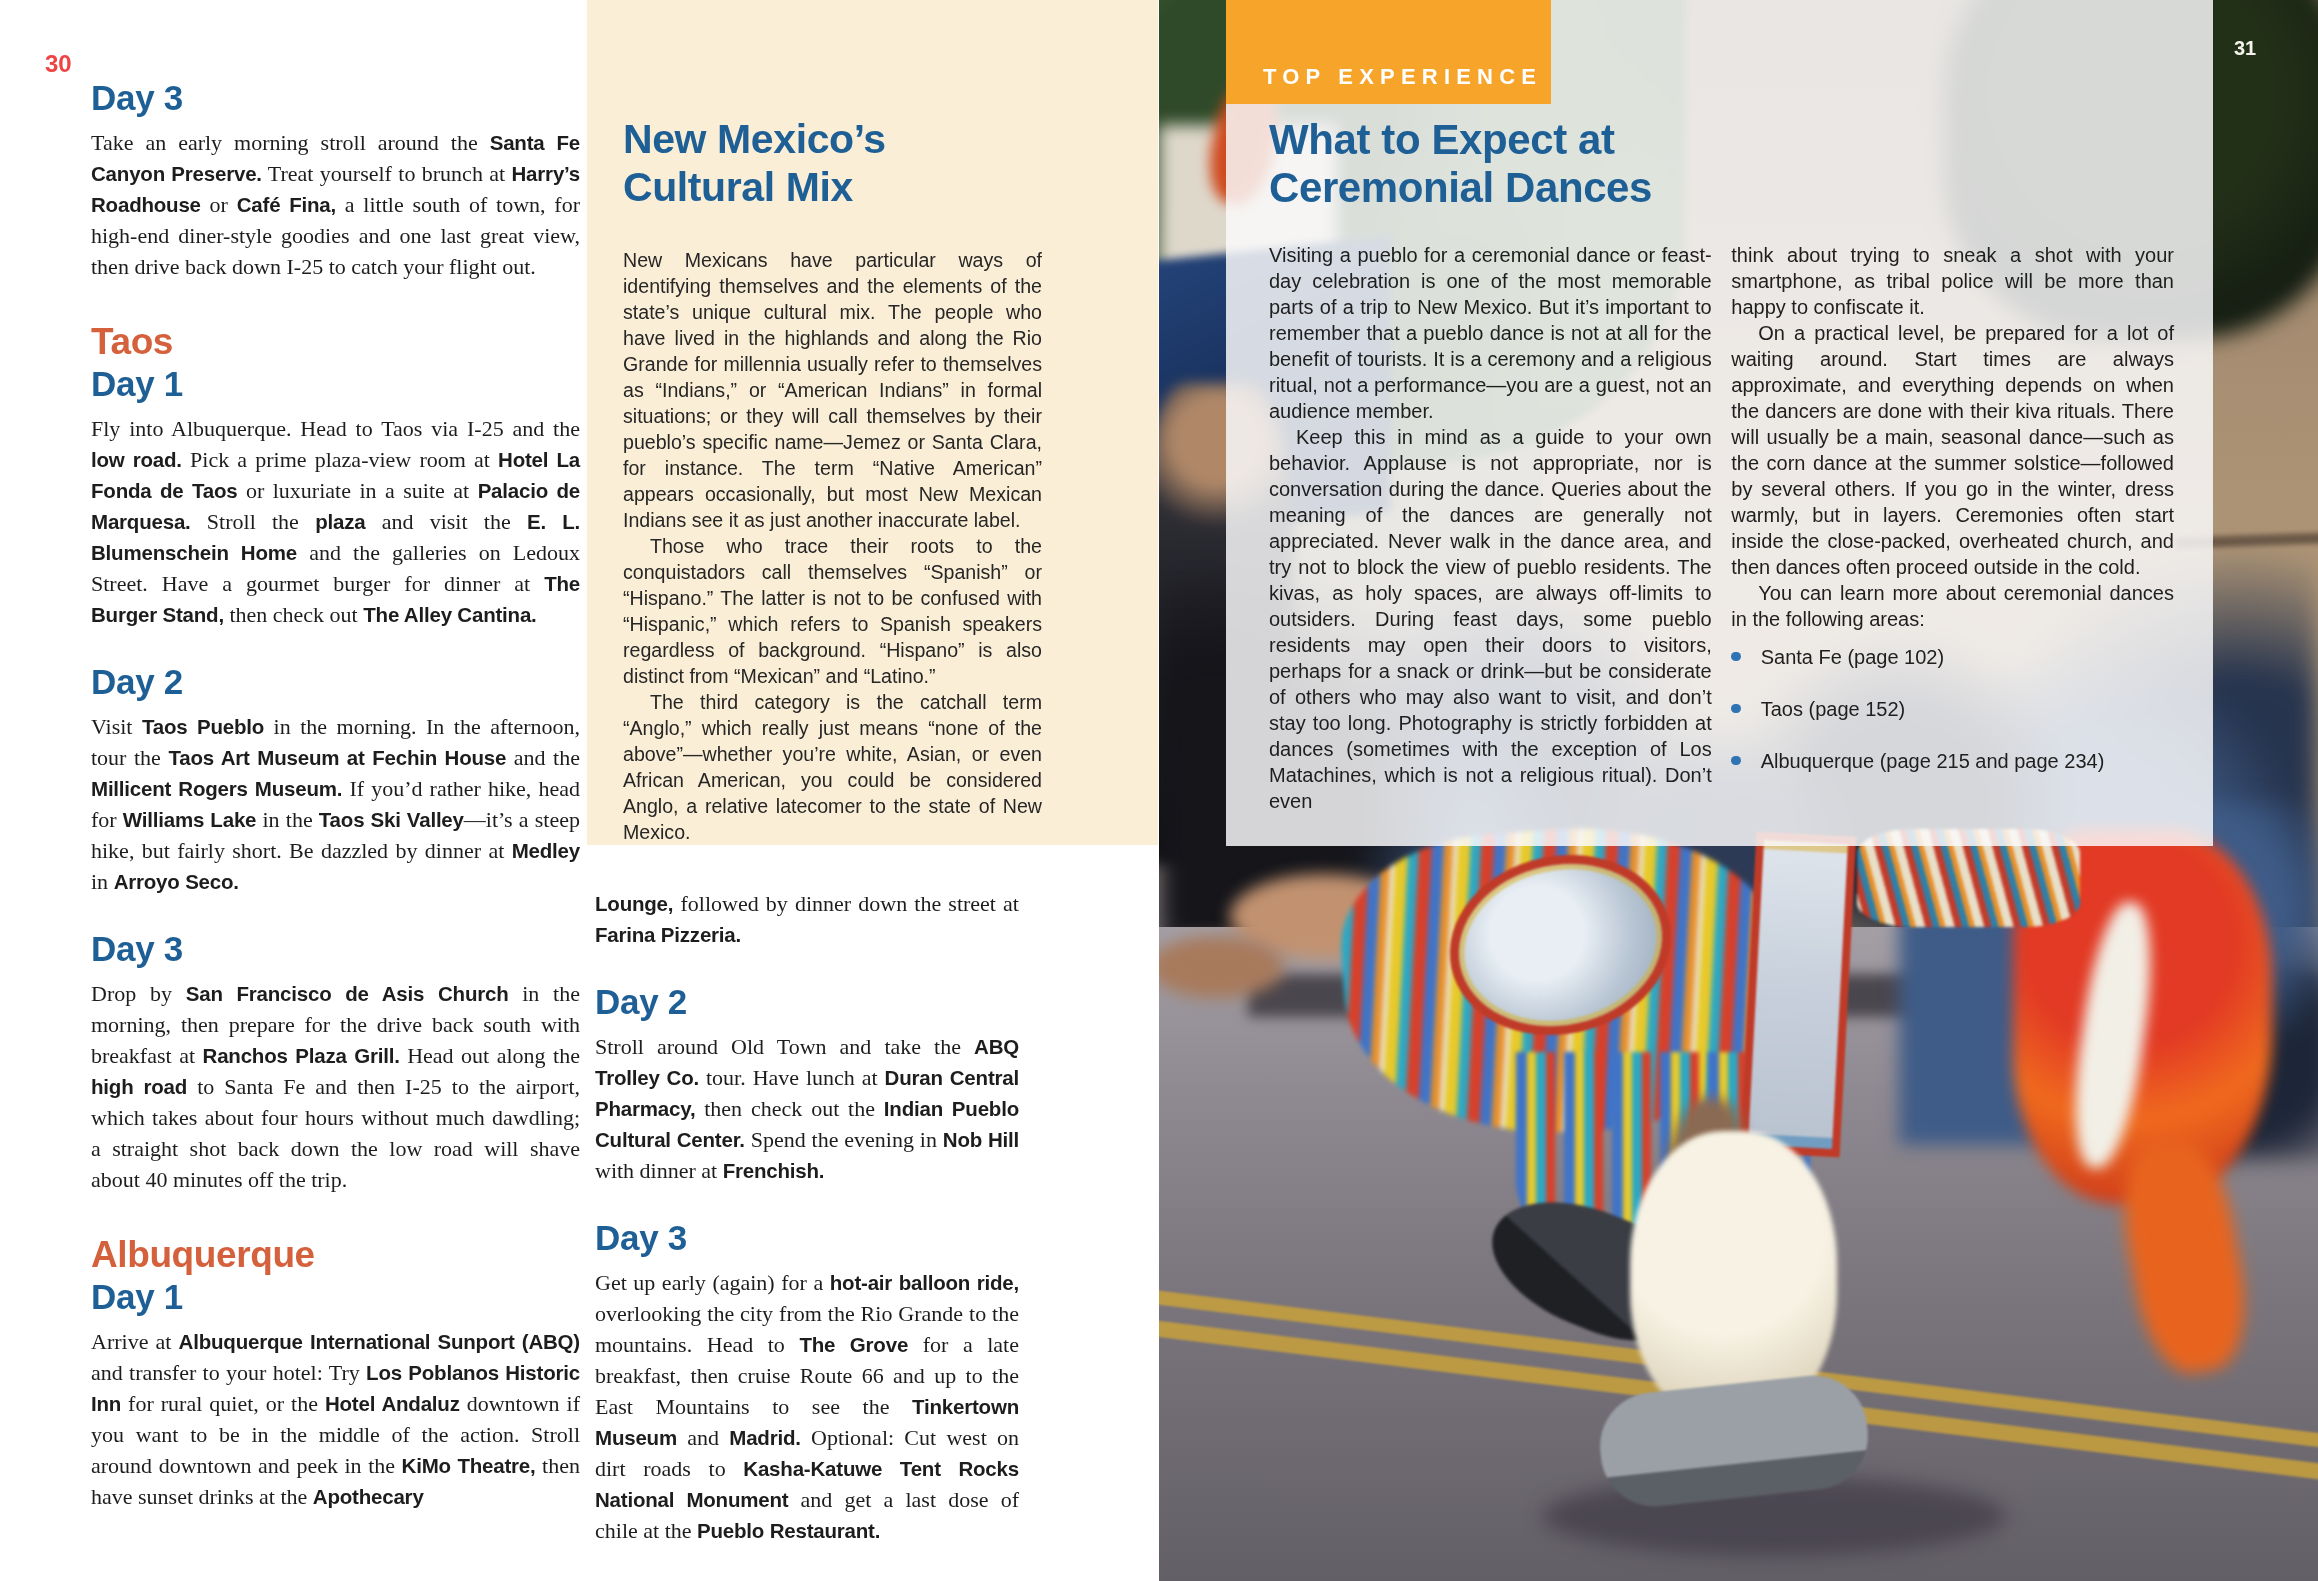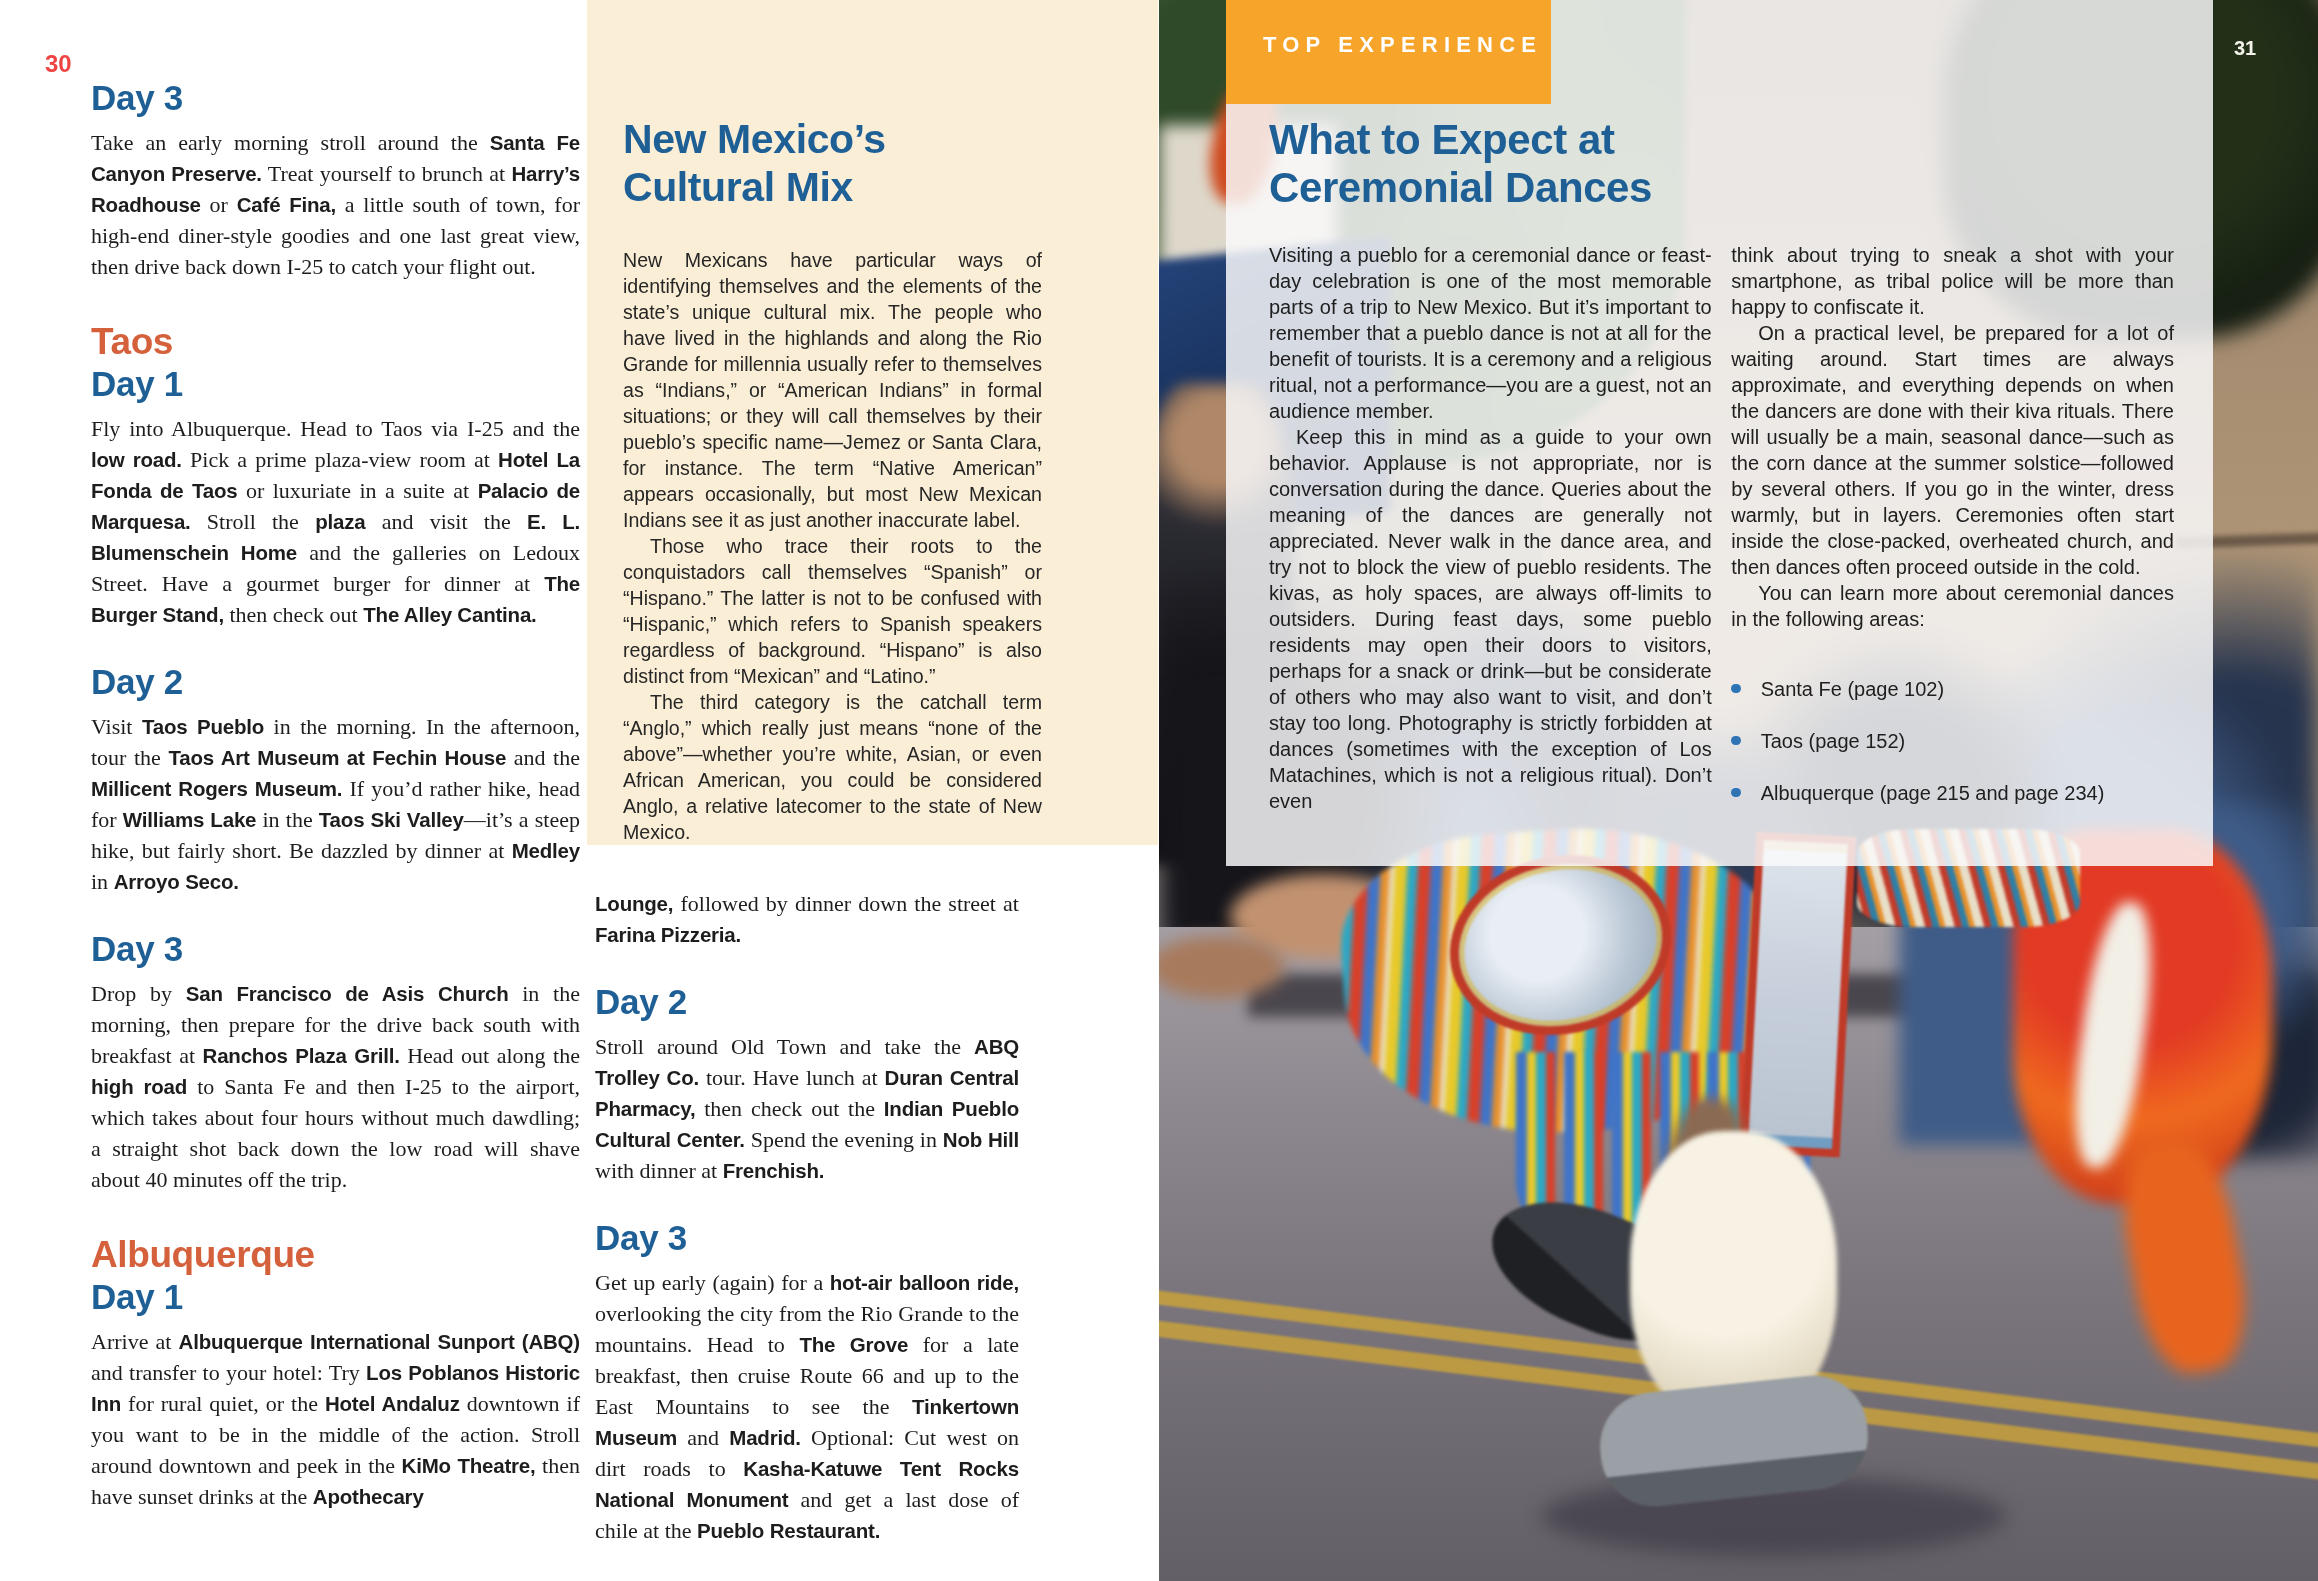--- a/index.html
+++ b/index.html
@@ -136,36 +136,36 @@
     background:linear-gradient(200deg,#3a3d44 0 60%, #1e2024 60% 100%);}
   .ph-shadow{left:383px; top:1476px; width:464px; height:80px; border-radius:50%;
     background:rgba(40,35,50,.45); filter:blur(9.8px);}
   
   .overlay{
     position:absolute; left:67px; top:0; width:987px; min-height:843px;
     background:rgba(250,250,252,0.84); padding:0 0 32px 0;
   }
   .kicker{
     position:absolute; left:0; top:0; width:325px; height:104px; background:var(--orange);
-    display:flex; align-items:center; padding:0 0 14.3px 37px;
+    display:flex; align-items:flex-end; padding:0 0 14.3px 37px;
   }
   .kicker span{
     color:#fff; font-size:22px; font-weight:600; letter-spacing:6.2px;
   }
   .overlay-title{
     margin:116px 0 0 43px; width:571px;
     font-size:42px; line-height:48px; font-weight:700; color:var(--blue);
     letter-spacing:-0.4px;
   }
   .ocols{display:flex; gap:19.6px; margin:30px 39px 0 43px;}
   .ocol{width:453px;}
   .ocol p{
     font-size:20px; line-height:26px; color:#1e1e1e; text-align:justify;
   }
-  .bullets{list-style:none; margin-top:46px;}
+  .bullets{list-style:none; margin-top:14px;}
   .bullets li{display:flex; align-items:baseline; margin-bottom:29px; font-size:20px; color:#1e1e1e;}
   .dot{width:9.8px; height:9.8px; border-radius:50%; background:var(--bullet);
     margin-right:19.6px; flex:0 0 9.8px; position:relative; top:-2.7px;}
   .pagenum-right{
     position:absolute; left:1075px; top:37px; font-size:20px; font-weight:700; color:#f5f2ec;
   }
 </style>
 </head>
 <body>
 

